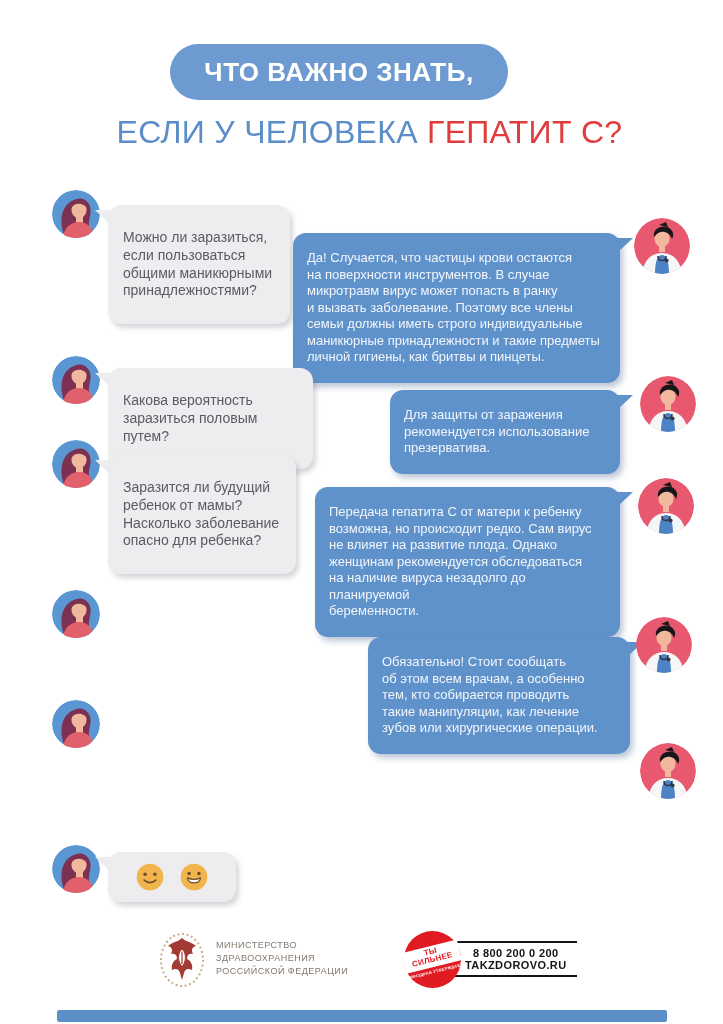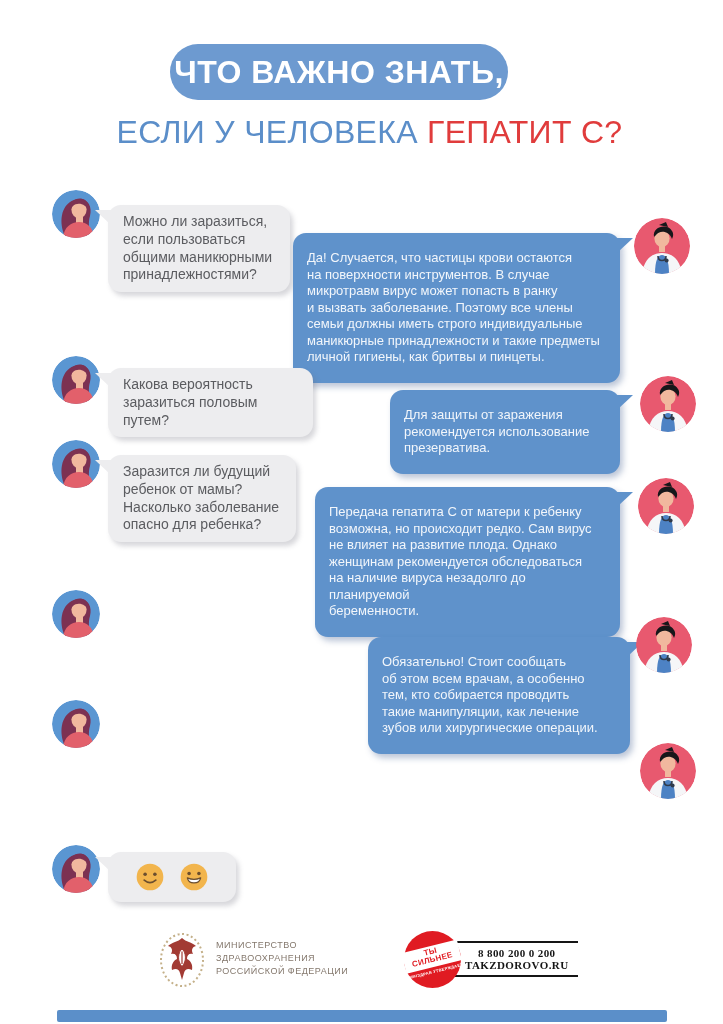--- a/index.html
+++ b/index.html
@@ -6,34 +6,34 @@
   .poster{
     position:relative;width:723px;height:1024px;margin:0 auto;background:#ffffff;
     font-family:"Liberation Sans",sans-serif;overflow:hidden;
   }
   .abs{position:absolute;}
   
   .title-badge{
     left:170px;top:44px;width:338px;height:56px;
     background:#6d9ad0;border-radius:28px;color:#ffffff;
     display:flex;align-items:center;justify-content:center;
-    font-size:32px;font-weight:bold;letter-spacing:.5px;
+    font-size:26px;font-weight:bold;letter-spacing:.5px;
   }
   .subtitle{
     left:0;top:114px;width:723px;text-align:center;
     font-size:32px;font-weight:normal;color:#5b8ec9;letter-spacing:.3px;padding-left:8px;
   }
   .subtitle .red{color:#e03c3c;}
   
   .bubble{
     border-radius:13px;font-size:13px;line-height:1.27;
     white-space:pre-line;box-sizing:border-box;
   }
   .bubble.gray{
-    background:#ededef;color:#5b5c60;padding:8px 15px;font-size:14px;
+    background:#ededef;color:#5b5c60;padding:24px 15px;font-size:14px;
     box-shadow:3px 4px 5px rgba(110,110,125,.28);
   }
   .bubble.gray::before{
     content:"";position:absolute;left:-13px;top:5px;width:0;height:0;
     border-right:16px solid #ededef;border-bottom:15px solid transparent;
   }
   .bubble.blue{
     background:#5f92cb;color:#f2f6fb;padding:17px 14px;
     box-shadow:3px 4px 6px rgba(60,90,140,.35);
   }
@@ -42,21 +42,21 @@
     border-left:16px solid #5f92cb;border-bottom:15px solid transparent;
   }
   .emoji-bubble{display:flex;align-items:center;justify-content:center;gap:12px;height:50px;}
   
   .ministry-text{color:#84786d;font-size:9px;letter-spacing:.5px;line-height:1.45;}
   .ministry-text .b{font-weight:normal;}
   .hotline{
     border-top:2px solid #151515;border-bottom:2px solid #151515;
     text-align:center;padding:4px 10px;color:#151515;
   }
-  .hotline .phone,.hotline .site{font-weight:bold;font-size:11px;letter-spacing:.4px;white-space:nowrap;font-family:Liberation Serif, serif;}
+  .hotline .phone,.hotline .site{font-weight:bold;font-size:11px;letter-spacing:.4px;white-space:nowrap;}
   .campaign-circle{
     width:57px;height:57px;border-radius:50%;background:#e01b22;
     display:flex;flex-direction:column;align-items:center;justify-content:center;z-index:2;
   }
   .campaign-tilt{transform:rotate(-14deg);text-align:center;}
   .campaign-sticker{
     background:#ffffff;color:#e01b22;font-weight:bold;font-size:8px;line-height:1.05;
     padding:2px 5px;border-radius:1px;letter-spacing:.3px;
   }
   .campaign-sub{color:#ffffff;font-size:4px;font-weight:bold;letter-spacing:.3px;margin-top:2px;}

